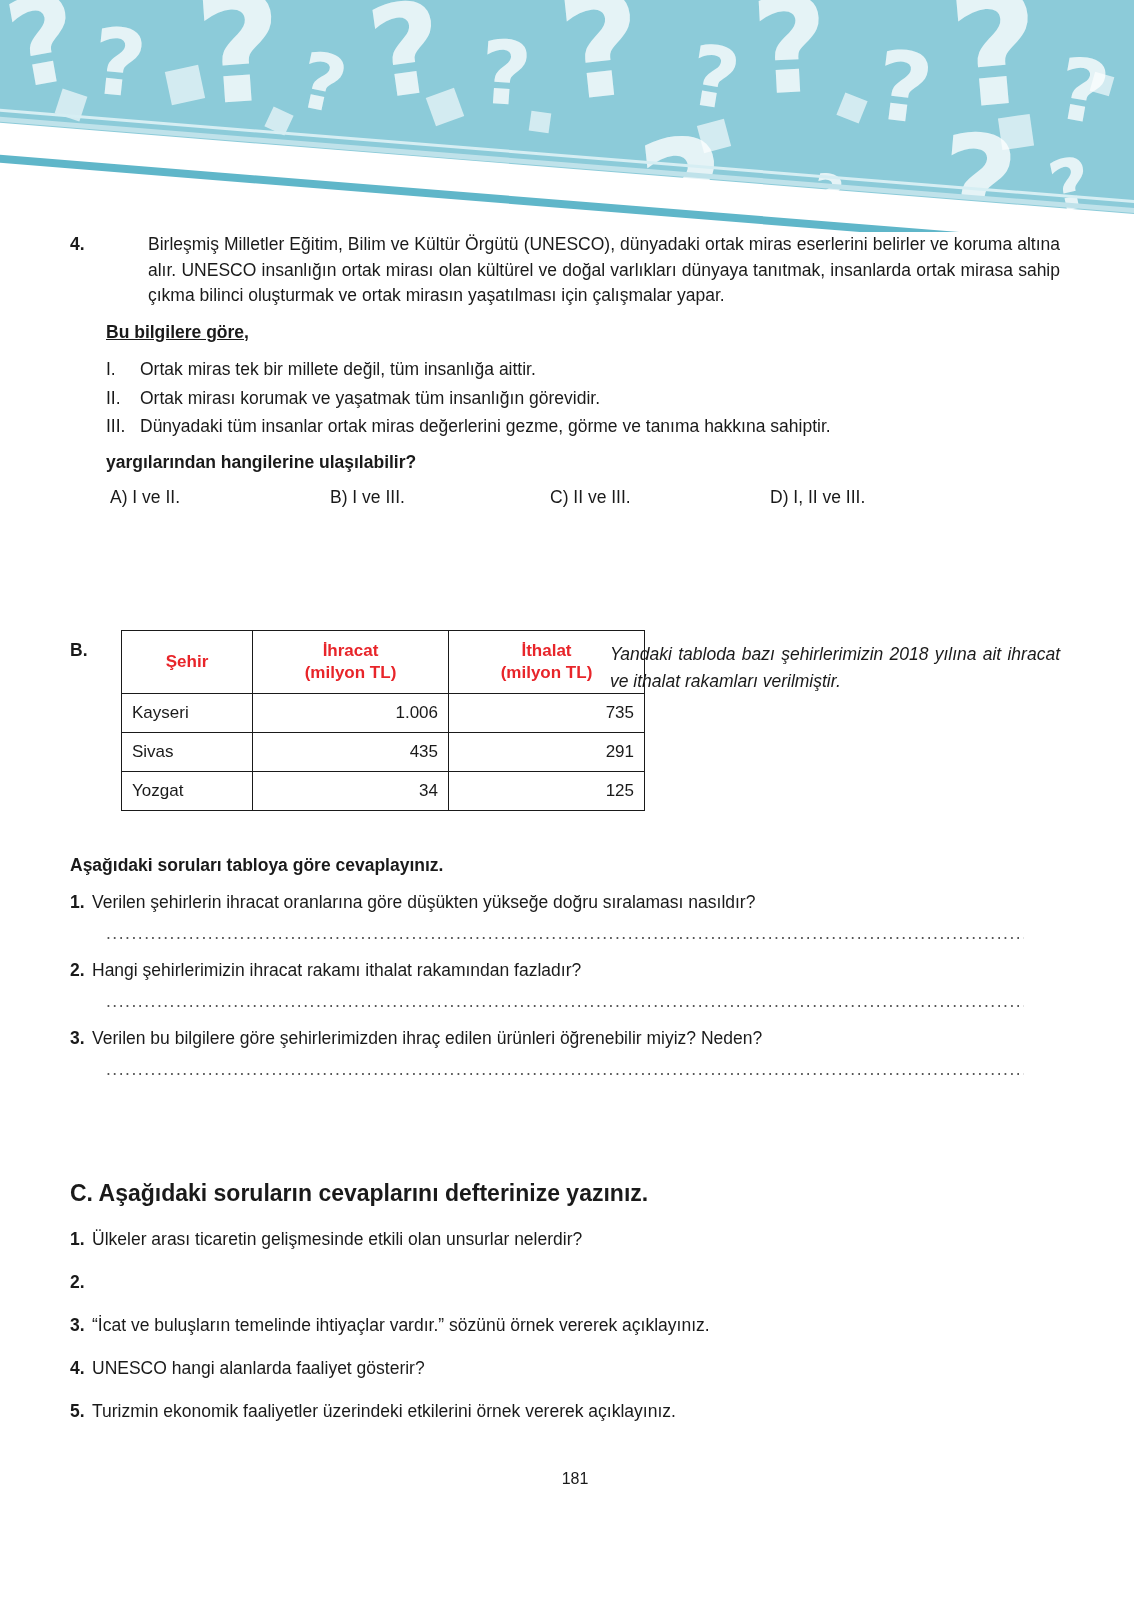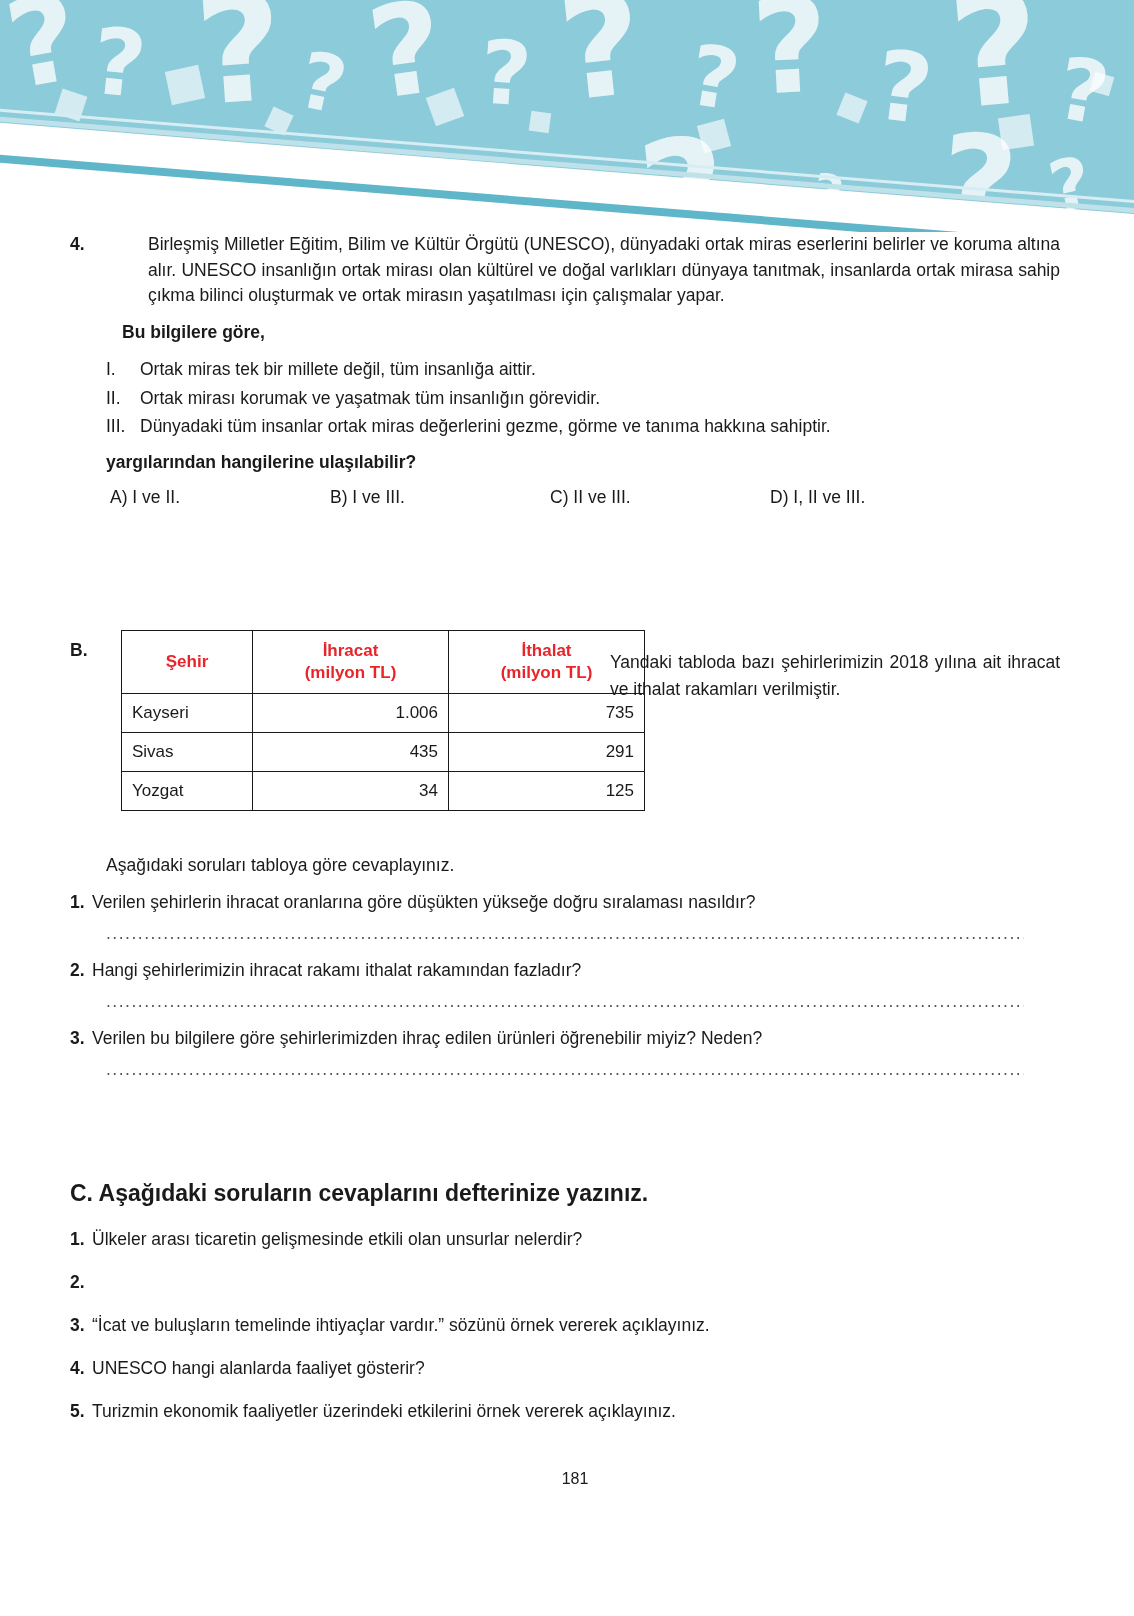--- a/index.html
+++ b/index.html
@@ -190,37 +190,37 @@
   table.data td {
     height: 38px;
     padding: 0 10px;
   }
   td.city { text-align: left; }
   td.num  { text-align: right; }
 
   .secB-note {
     position: absolute;
     left: 540px;
-    top: 19px;
+    top: 11px;
     width: 450px;
     font-size: 17.5px;
     line-height: 1.52;
     text-align: justify;
+    font-style: italic;
   }
 
   
   .qblock {
     position: absolute;
     left: 70px;
     width: 990px;
   }
   .qblock-title {
     font-size: 17.5px;
-    font-weight: normal;
-    margin-left: 36px;
+    font-weight: bold;
   }
   .numq {
     display: flex;
     font-size: 17.5px;
     margin-top: 16px;
   }
   .numq .n {
     font-weight: bold;
     flex: 0 0 22px;
   }
@@ -297,21 +297,21 @@
   <div class="sweep sweep-white-bottom"></div>
 </div>
 
 <div class="page">
 
   <div class="q4">
     <div class="q4-row">
       <div class="q4-num">4.</div>
       <div class="q4-body">Birleşmiş Milletler Eğitim, Bilim ve Kültür Örgütü (UNESCO), dünyadaki ortak miras eserlerini belirler ve koruma altına alır. UNESCO insanlığın ortak mirası olan kültürel ve doğal varlıkları dünyaya tanıtmak, insanlarda ortak mirasa sahip çıkma bilinci oluşturmak ve ortak mirasın yaşatılması için çalışmalar yapar.</div>
     </div>
-    <div class="bold-line" style="margin-left:52px;">Bu bilgilere göre,</div>
+    <div class="bold-line" style="margin-left:36px;text-decoration:underline;">Bu bilgilere göre,</div>
 
     <div class="roman-list">
       <div class="roman-item">
         <div class="roman-lbl">I.</div>
         <div>Ortak miras tek bir millete değil, tüm insanlığa aittir.</div>
       </div>
       <div class="roman-item">
         <div class="roman-lbl">II.</div>
         <div>Ortak mirası korumak ve yaşatmak tüm insanlığın görevidir.</div>
       </div>

